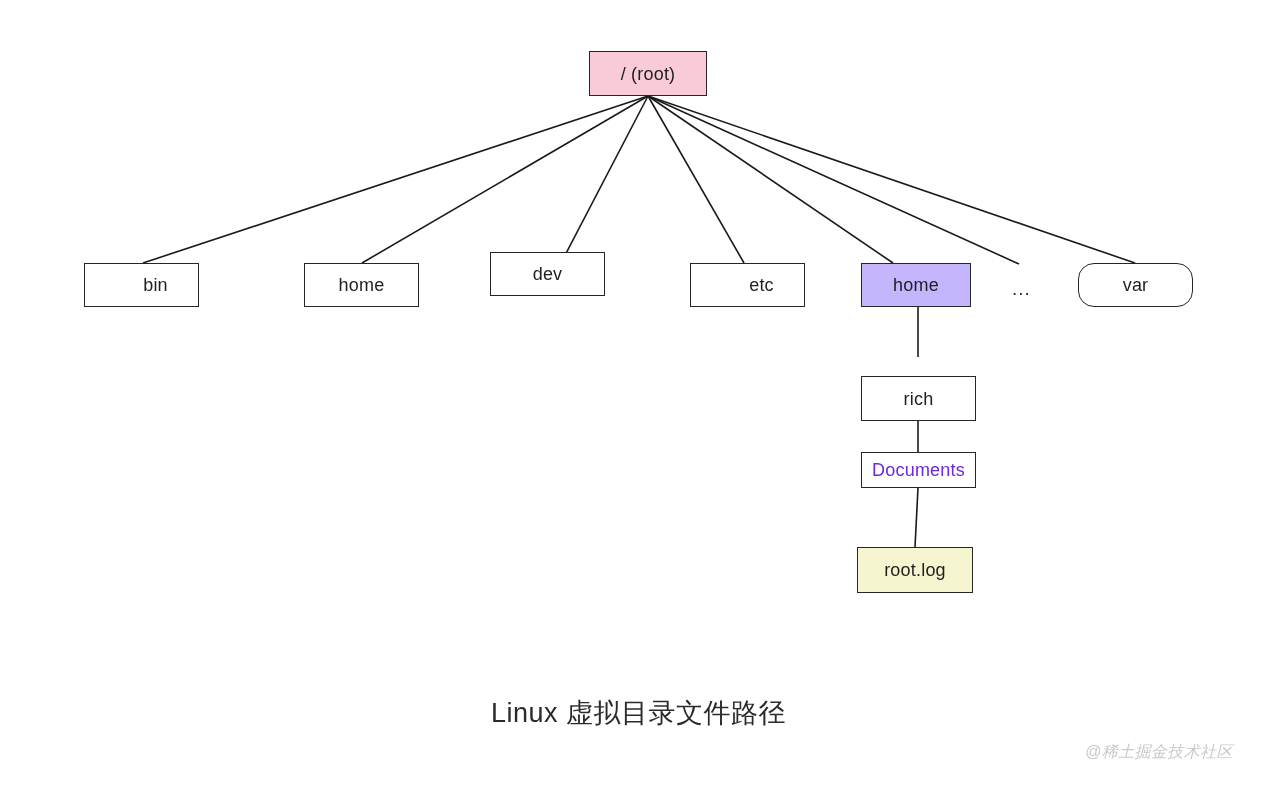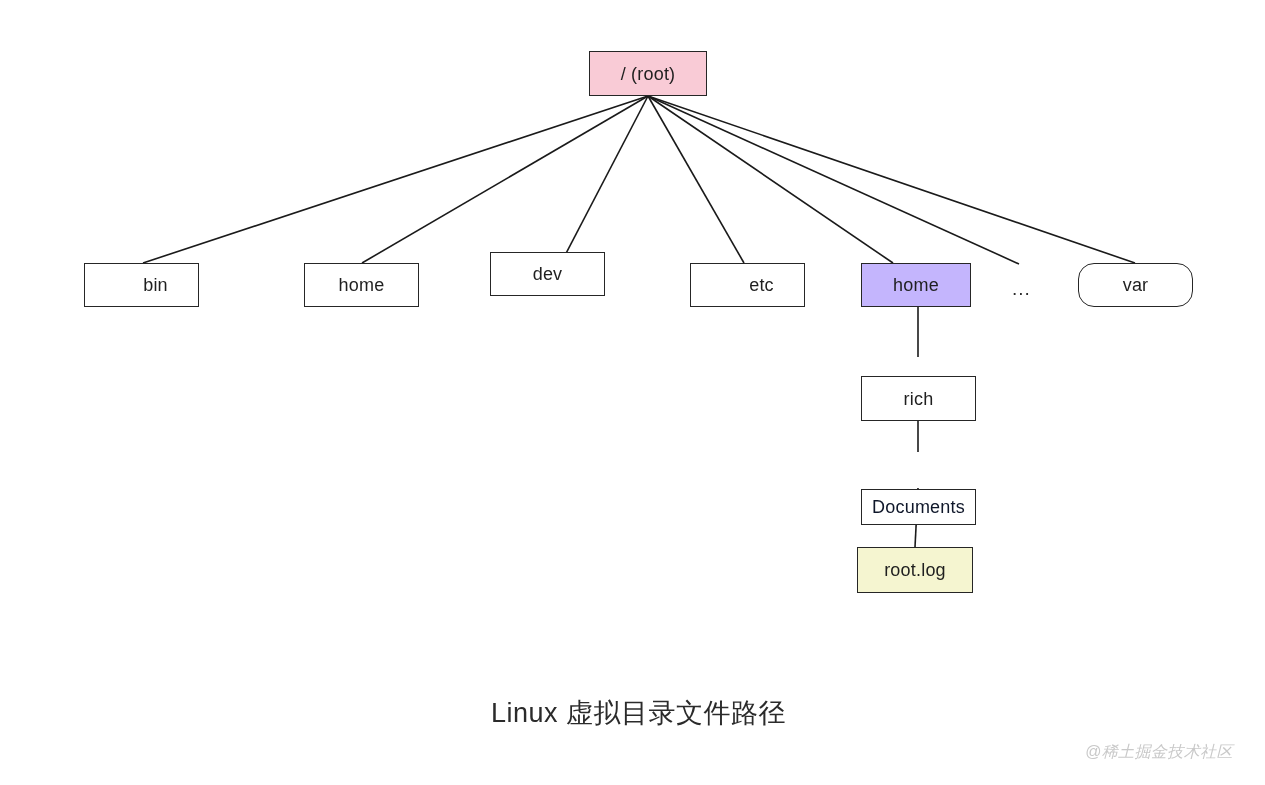--- a/index.html
+++ b/index.html
@@ -108,21 +108,21 @@
       </div>
       <div class="node" style="left: 861px; top: 263px; width: 110px; height: 44px; background: #c4b5fd; border-color: rgb(38, 38, 38); color: rgb(31, 31, 31);">
         <span class="node-label">home</span>
       </div>
       <div class="node" style="left: 1078px; top: 263px; width: 115px; height: 44px; background: rgb(255, 255, 255); border-color: rgb(38, 38, 38); color: rgb(31, 31, 31); border-radius: 16px;">
         <span class="node-label">var</span>
       </div>
       <div class="node" style="left: 861px; top: 357px; width: 115px; height: 45px; background: rgb(255, 255, 255); border-color: rgb(38, 38, 38); color: rgb(31, 31, 31); margin-top: 19px;">
         <span class="node-label">rich</span>
       </div>
-      <div class="node" style="left: 861px; top: 452px; width: 115px; height: 36px; background: rgb(255, 255, 255); border-color: rgb(38, 38, 38); color: #0f172a; margin-top: 37px;">
+      <div class="node" style="left: 861px; top: 452px; width: 115px; height: 36px; background: rgb(255, 255, 255); border-color: rgb(38, 38, 38); color: #6d28d9;">
         <span class="node-label">Documents</span>
       </div>
       <div class="node" style="left: 857px; top: 547px; width: 116px; height: 46px; background: rgb(245, 245, 208); border-color: rgb(38, 38, 38); color: rgb(31, 31, 31);">
         <span class="node-label">root.log</span>
       </div>
     </div>
 
   <div class="ellipsis" style="left: 1012px; top: 279px;">...</div>
 
   <div class="caption" style="left: 491px; top: 700px; color: rgb(43, 43, 43);">Linux 虚拟目录文件路径</div>

